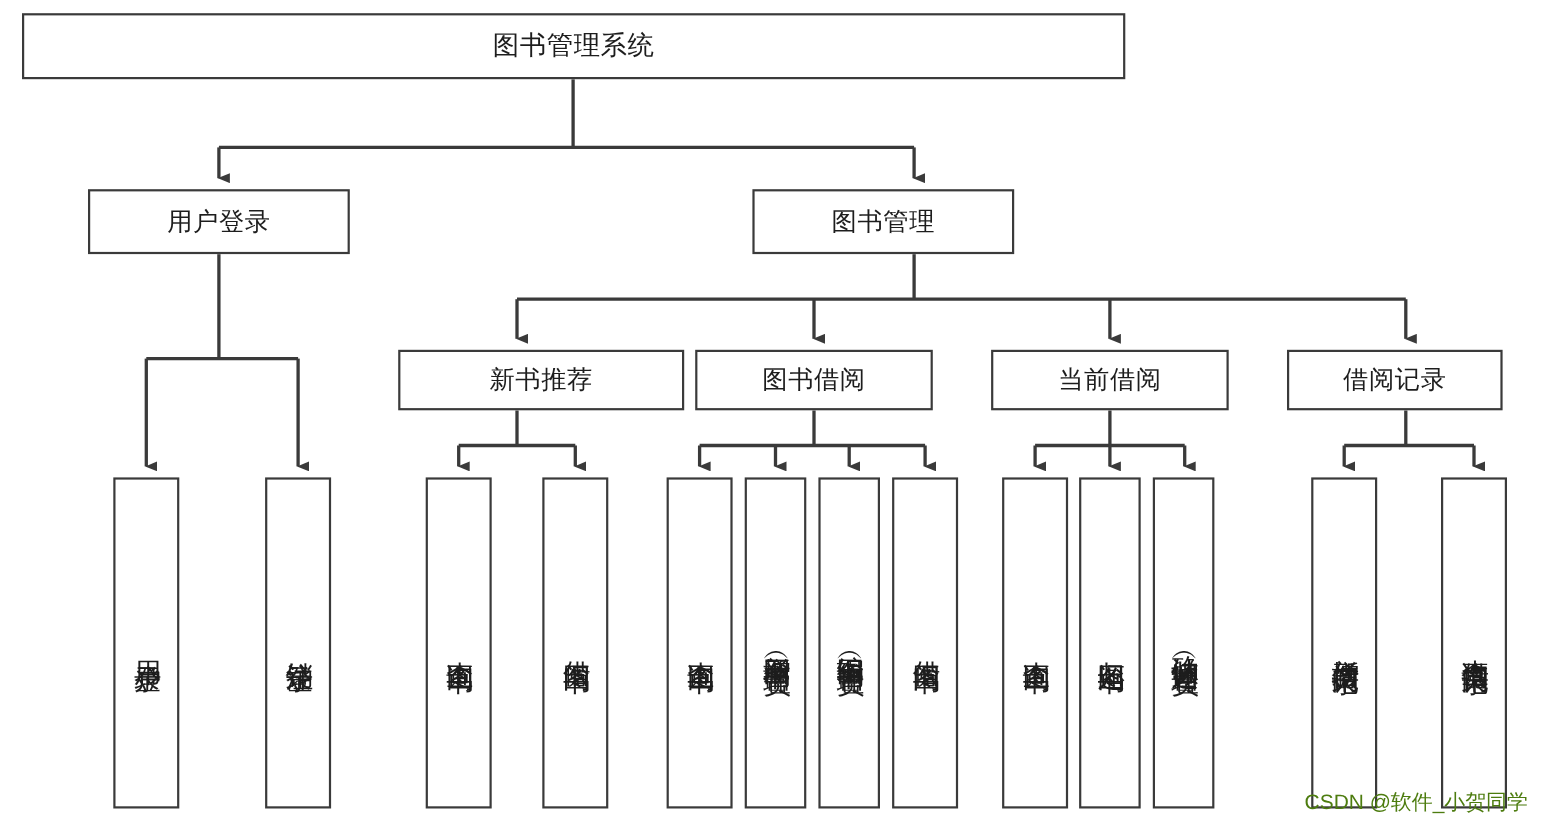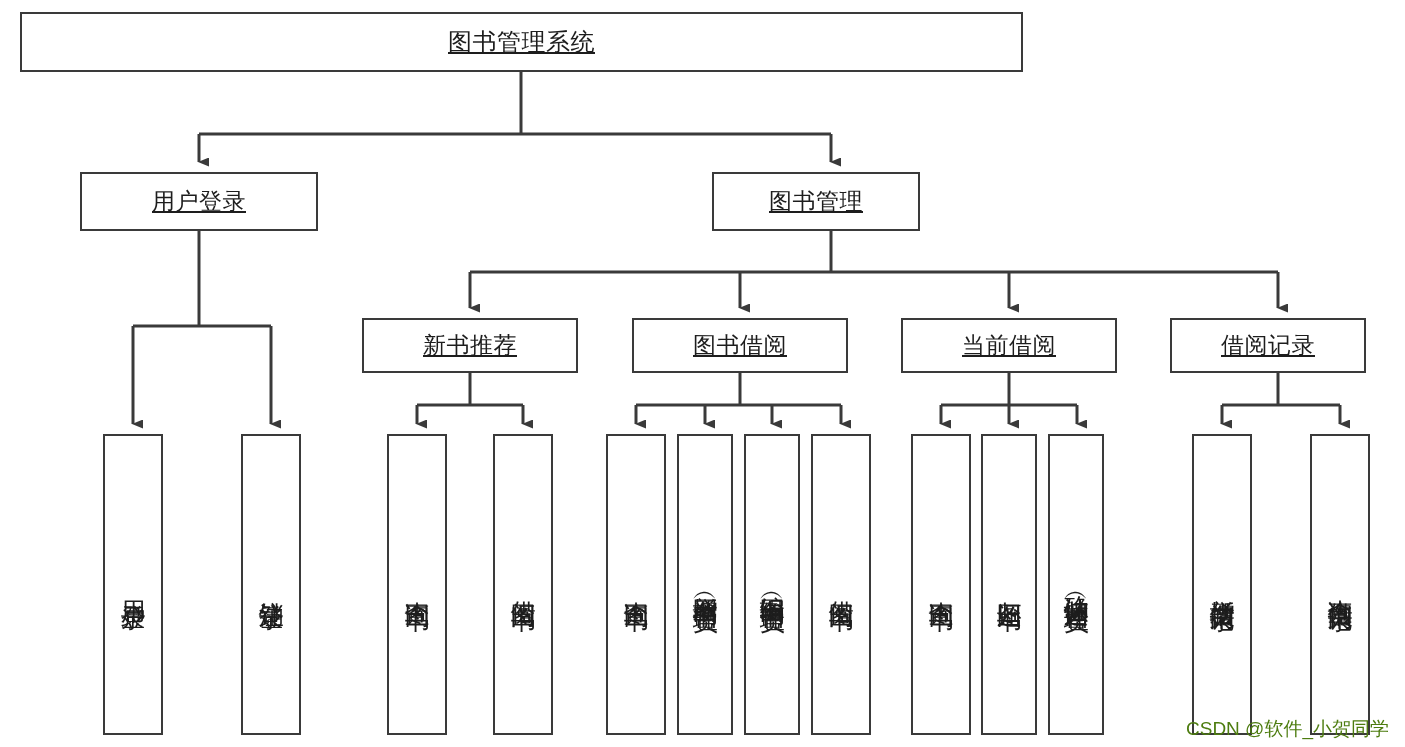--- a/index.html
+++ b/index.html
@@ -40,21 +40,20 @@
   .node .label {
     display: block;
     text-align: center;
     line-height: 1.22;
     white-space: nowrap;
   }
   
   .node.horiz .label {
     font-size: 23px;
     letter-spacing: 0.5px;
-    text-decoration: underline;
   }
   .node.title-node .label {
     font-size: 24px;
   }
   
   .node.vert {
     align-items: center;
     justify-content: center;
   }
   .node.vert .label {
@@ -130,25 +129,25 @@
   </svg>
 
   <div class="node horiz title-node" style="left:20px; top:12px; width:1003px; height:60px;">
     <span class="label">图书管理系统</span>
   </div>
 
   <div class="node horiz" style="left:80px; top:172px; width:238px; height:59px;">
     <span class="label">用户登录</span>
   </div>
 
-  <div class="node horiz" style="left:712px; top:172px; width:208px; height:59px;">
+  <div class="node horiz" style="left:684px; top:172px; width:238px; height:59px;">
     <span class="label">图书管理</span>
   </div>
 
-  <div class="node horiz" style="left:362px; top:318px; width:216px; height:55px;">
+  <div class="node horiz" style="left:362px; top:318px; width:260px; height:55px;">
     <span class="label">新书推荐</span>
   </div>
 
   <div class="node horiz" style="left:632px; top:318px; width:216px; height:55px;">
     <span class="label">图书借阅</span>
   </div>
 
   <div class="node horiz" style="left:901px; top:318px; width:216px; height:55px;">
     <span class="label">当前借阅</span>
   </div>

